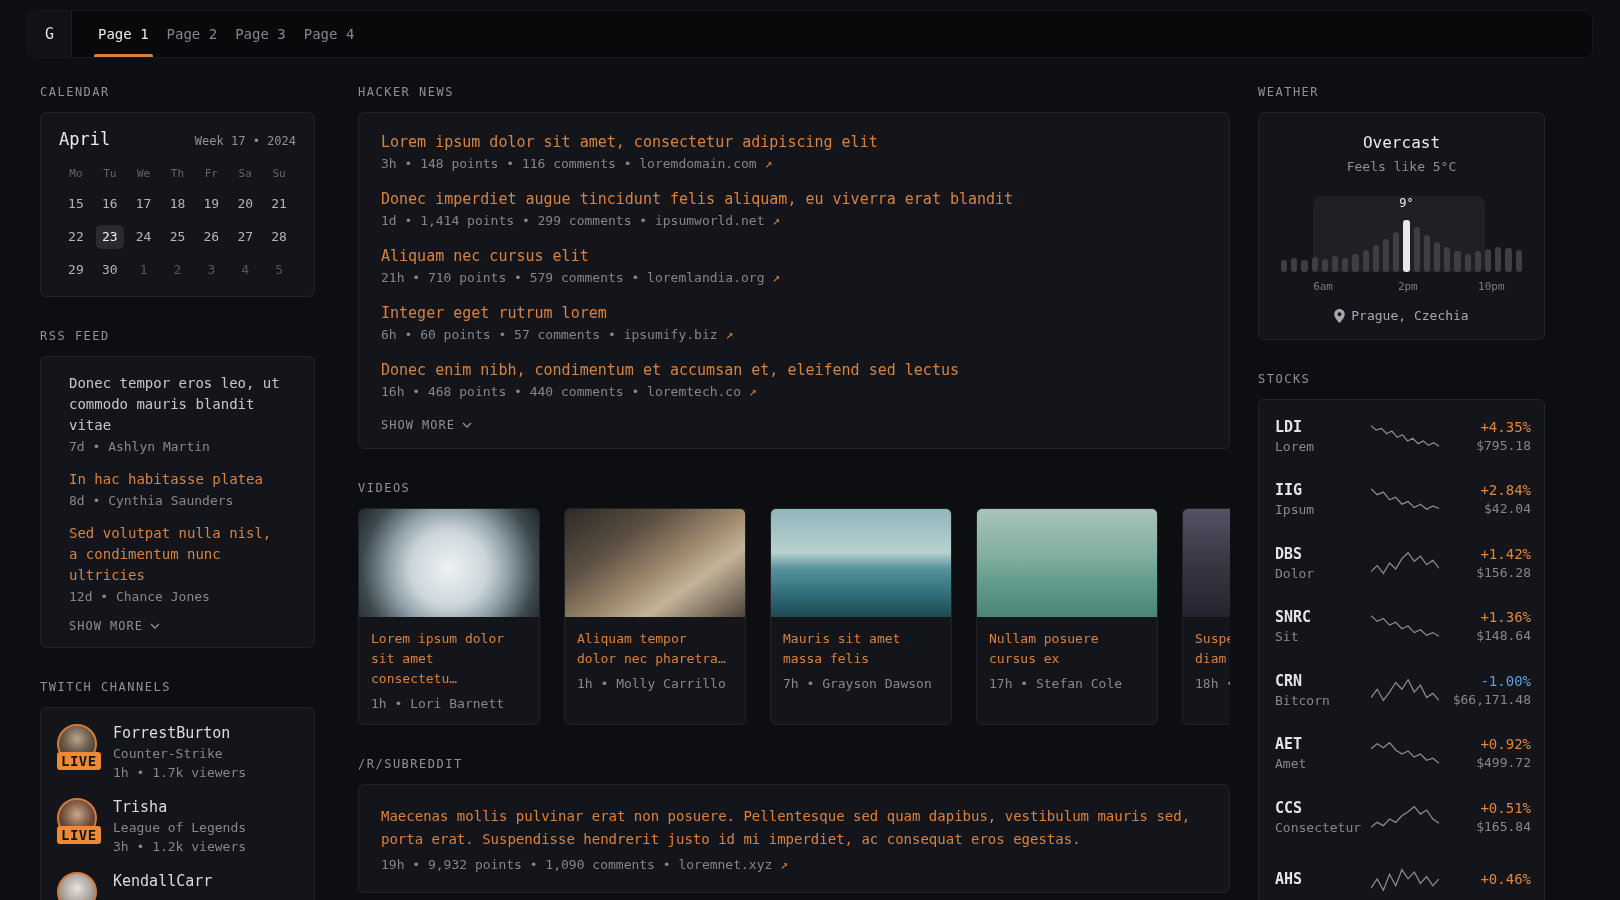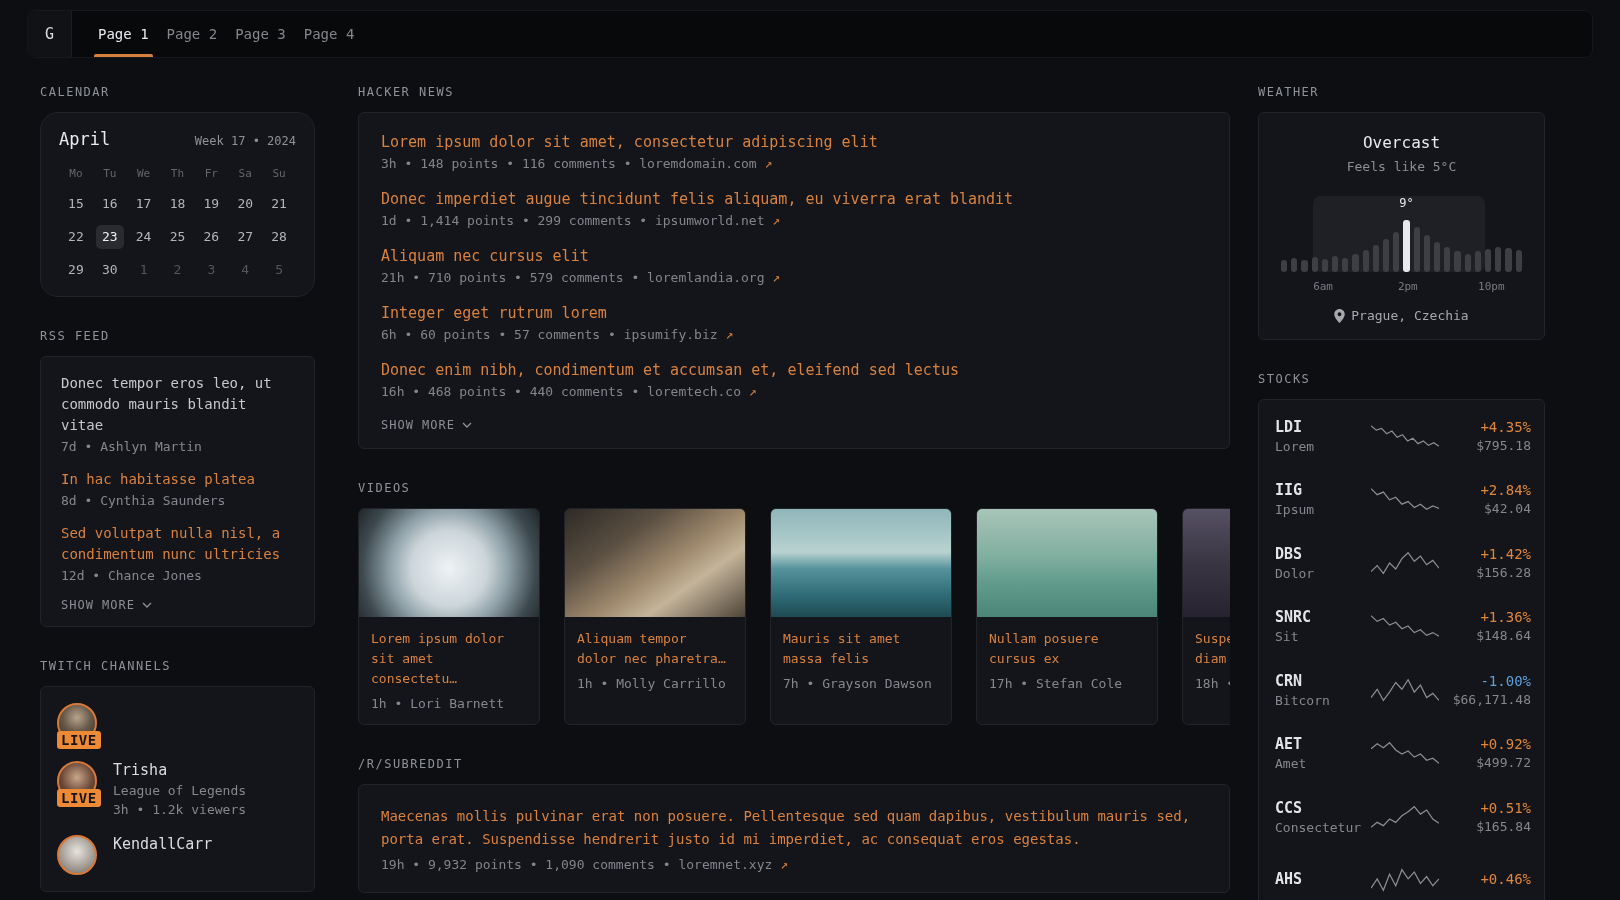--- a/index.html
+++ b/index.html
@@ -28,35 +28,35 @@
   .col-right { width:287px; }
   section + section { margin-top:32px; }
   .wtitle { font-size:12px; font-weight:normal; letter-spacing:1.5px; color:#8f9298; margin-bottom:13px; }
   .card { background:#14151a; border:1px solid #212329; border-radius:6px; }
 
   .show-more { display:flex; align-items:center; gap:7px; font-size:12px; letter-spacing:1px;
                color:#8c8e94; cursor:pointer; margin-top:4px; }
   .chev { width:10px; height:6px; stroke:#8c8e94; fill:none; stroke-width:1.4; }
 
   
-  .cal-card { padding:16px 18px 14px;border-radius:18px; }
+  .cal-card { padding:16px 18px 14px; }
   .cal-head { display:flex; justify-content:space-between; align-items:baseline; }
   .cal-month { font-size:17px; color:#e9ebee; }
   .cal-meta { font-size:12px; color:#8f9197; }
   .cal-grid { display:grid; grid-template-columns:repeat(7,1fr); justify-items:center; row-gap:9px; }
   .cal-dow { margin-top:18px; }
   .dow { font-size:11px; color:#63656b; }
   .cal-days { margin-top:12px; }
   .day { width:28px; height:24px; line-height:24px; text-align:center; font-size:13px;
          color:#b3b5b9; border-radius:5px; }
   .day.dim { color:#54565c; }
   .day.current { background:#292b31; color:#eef0f2; }
 
   
-  .rss-card { padding:16px 20px 14px; }
+  .rss-card { padding:16px 28px 14px; }
   .rss-item { margin-bottom:15px; cursor:pointer; }
   .rss-title { font-size:14px; line-height:21px; color:#d9823f; }
   .rss-title.read { color:#c6c8cc; }
   .rss-meta { font-size:13px; color:#85878d; margin-top:3px; }
 
   
   .tw-card { padding:16px; }
   .tw-item { display:flex; align-items:flex-start; margin-bottom:18px; cursor:pointer; }
   .tw-item:last-child { margin-bottom:0; }
   .tw-avwrap { position:relative; width:42px; margin-right:14px; flex:none; }
@@ -220,20 +220,25 @@
 
     <section>
       <h2 class="wtitle">TWITCH CHANNELS</h2>
       <div class="card tw-card">
 
           <div class="tw-item">
             <div class="tw-avwrap">
               <div class="tw-avatar" style="background: radial-gradient(circle at 50% 35%, rgb(185, 164, 140) 0%, rgb(106, 92, 76) 45%, rgb(42, 38, 36) 100%);"></div>
               <span class="tw-live visible">LIVE</span>
             </div>
+            <div class="tw-info">
+              <div class="tw-name">ForrestBurton</div>
+              <div class="tw-cat">Counter-Strike</div>
+              <div class="tw-meta">1h • 1.7k viewers</div>
+            </div>
           </div>
 
           <div class="tw-item">
             <div class="tw-avwrap">
               <div class="tw-avatar" style="background: radial-gradient(circle at 50% 40%, rgb(202, 166, 138) 0%, rgb(107, 74, 58) 55%, rgb(44, 35, 32) 100%);"></div>
               <span class="tw-live visible">LIVE</span>
             </div>
             <div class="tw-info">
               <div class="tw-name">Trisha</div>
               <div class="tw-cat">League of Legends</div>

